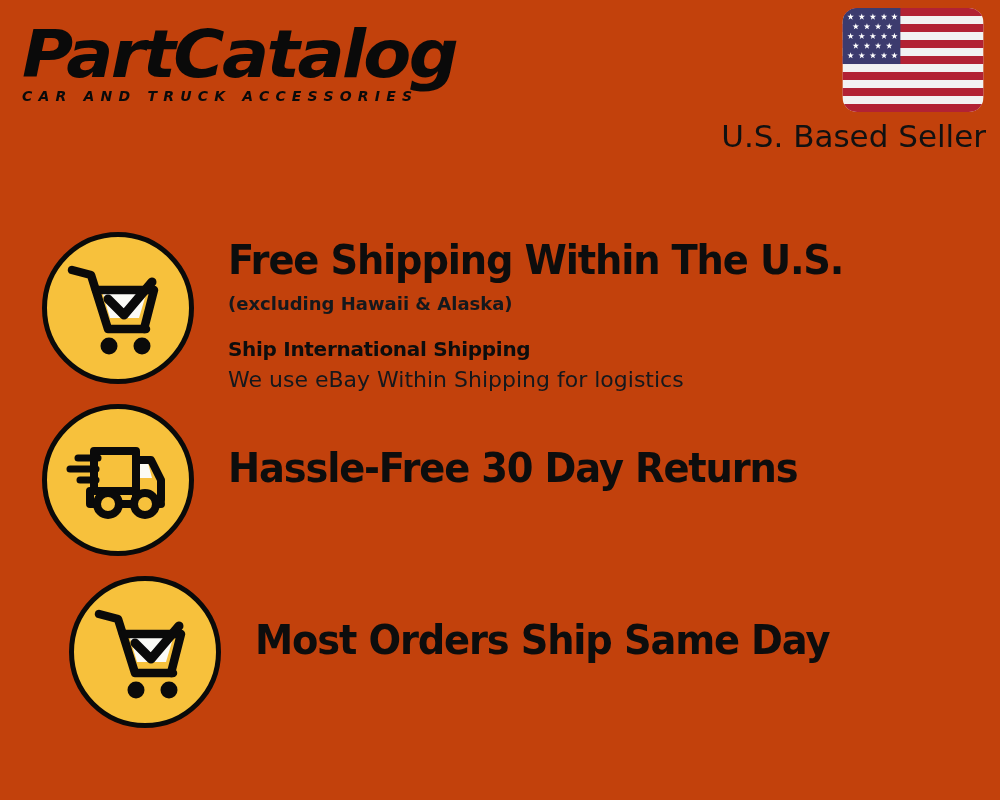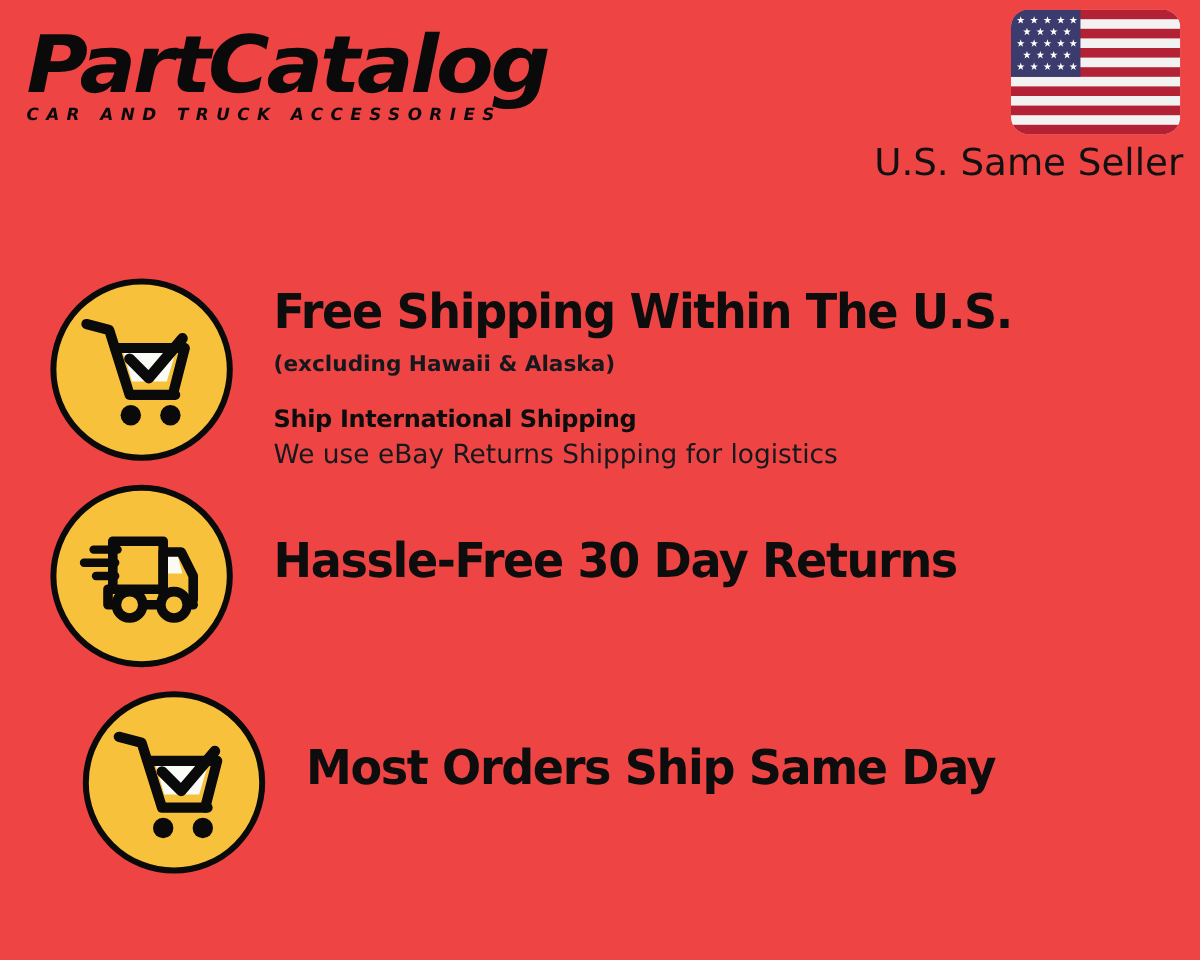--- a/index.html
+++ b/index.html
@@ -9,21 +9,21 @@
     background: #ffffff;
   }
   body {
     font-family: "Liberation Sans", sans-serif;
     -webkit-font-smoothing: antialiased;
   }
   .page {
     position: relative;
     width: 1000px;
     height: 800px;
-    background: #ef4444;
+    background: #c2410c;
     overflow: hidden;
   }
 
   
   .brand-logo {
     position: absolute;
     left: 22px;
     top: 18px;
     width: 470px;
     height: 100px;
@@ -219,21 +219,21 @@
             <use href="#st" x="48" y="51"></use>
             <use href="#st" x="63" y="51"></use>
           <use href="#st" x="11" y="64"></use>
             <use href="#st" x="26" y="64"></use>
             <use href="#st" x="41" y="64"></use>
             <use href="#st" x="56" y="64"></use>
             <use href="#st" x="70" y="64"></use>
         </g>
       </g>
     </svg>
-    <span class="seller-label">U.S. Same Seller</span>
+    <span class="seller-label">U.S. Based Seller</span>
   </div>
 
   <div class="features">
 
     <div class="feature-row row-0">
       <div class="icon-badge">
         <svg width="104" height="100" viewBox="0 0 104 100" aria-hidden="true">
 
           <polygon points="36,33 81,33 73,60 44,60" fill="#FBFBF7"></polygon>
 
@@ -243,21 +243,21 @@
           <path d="M42 41 L58 57 L86 24" fill="none" stroke="#0a0a0a" stroke-width="9" stroke-linecap="round" stroke-linejoin="round"></path>
 
           <circle cx="43" cy="88" r="8.5" fill="#0a0a0a"></circle>
           <circle cx="76" cy="88" r="8.5" fill="#0a0a0a"></circle>
         </svg>
       </div>
       <div class="feature-text">
         <span class="feature-title">Free Shipping Within The U.S.</span>
         <span class="feature-sub">(excluding Hawaii &amp; Alaska)</span>
         <span class="feature-subhead">Ship International Shipping</span>
-        <span class="feature-subnote">We use eBay Returns Shipping for logistics</span>
+        <span class="feature-subnote">We use eBay Within Shipping for logistics</span>
       </div>
     </div>
 
     <div class="feature-row row-1">
       <div class="icon-badge">
         <svg width="104" height="84" viewBox="0 0 104 84" aria-hidden="true">
 
           <polygon points="70,25 82,25 86,40 70,40" fill="#FCFBF3"></polygon>
 
           <rect x="28" y="13" width="42" height="40" fill="none" stroke="#0a0a0a" stroke-width="8" stroke-linejoin="round"></rect>

